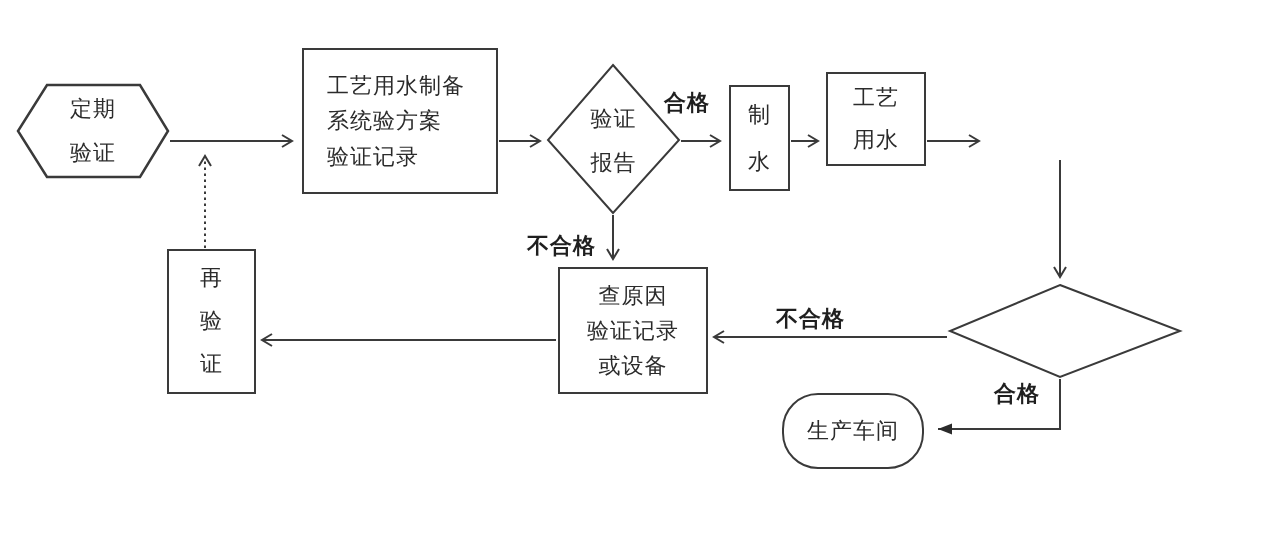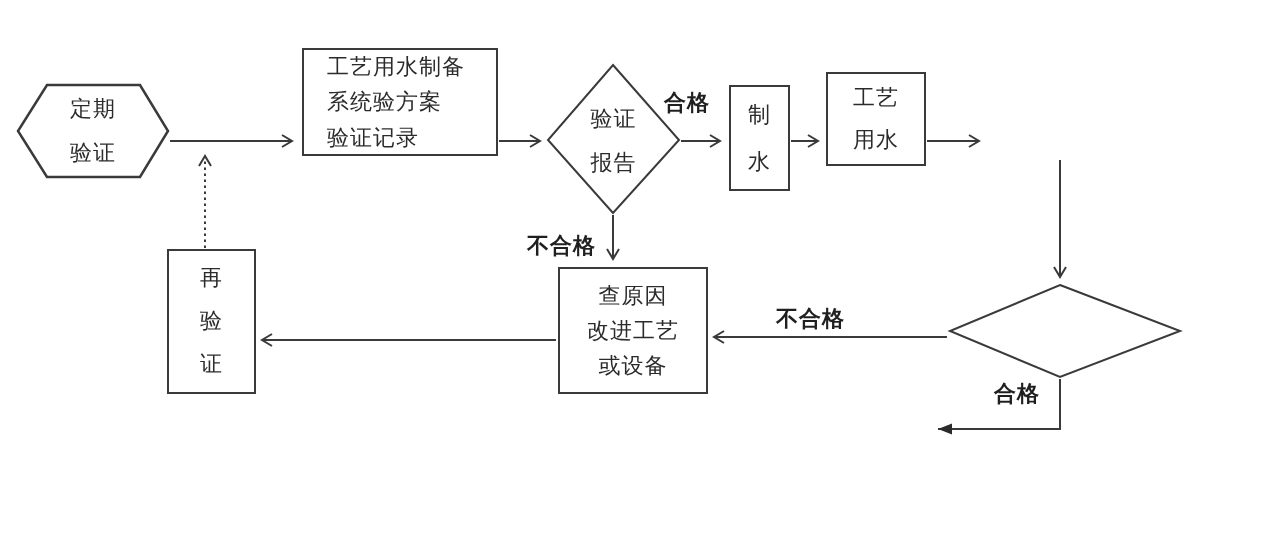--- a/index.html
+++ b/index.html
@@ -48,21 +48,21 @@
     font-family: Liberation Mono, monospace;
     font-weight: bold;
     font-size: 22px;
     color: #1f1f1f;
     letter-spacing: 1px;
     white-space: nowrap;
   }
 
   
   #hex-text        { left: 18px;  top: 84px;  width: 150px; height: 94px;  line-height: 2.0; }
-  #plan            { left: 302px; top: 48px;  width: 196px; height: 108px; line-height: 1.62; }
+  #plan            { left: 302px; top: 48px;  width: 196px; height: 146px; line-height: 1.62; }
   #diamond1-text   { left: 548px; top: 70px;  width: 131px; height: 141px; line-height: 2.0; }
   #make-water      { left: 729px; top: 85px;  width: 61px;  height: 106px; line-height: 2.15; }
   #process-water   { left: 826px; top: 72px;  width: 100px; height: 94px;  line-height: 1.9; }
   #records         { left: 987px; top: 65px;  width: 222px; height: 94px;  line-height: 1.75; }
   #diamond2-text   { left: 950px; top: 287px; width: 230px; height: 90px; }
   #production      { left: 782px; top: 393px; width: 142px; height: 76px; }
   #find-cause      { left: 558px; top: 267px; width: 150px; height: 127px; line-height: 1.6; }
   #revalidation    { left: 167px; top: 249px; width: 89px;  height: 145px; line-height: 1.95; }
 
   
@@ -114,23 +114,24 @@
 报告</div>
 
   <div class="node rect" id="make-water">制
 水</div>
 
   <div class="node rect" id="process-water">工艺
 用水</div>
 
 
 
+  <div class="node stadium" id="production">生产车间</div>
 
   <div class="node rect" id="find-cause">查原因
-改进工艺
+验证记录
 或设备</div>
 
   <div class="node rect" id="revalidation">再
 验
 证</div>
 
   <div class="edge-label" id="label-qualified-top">合格</div>
 
   <div class="edge-label" id="label-unqualified-top">不合格</div>
 

